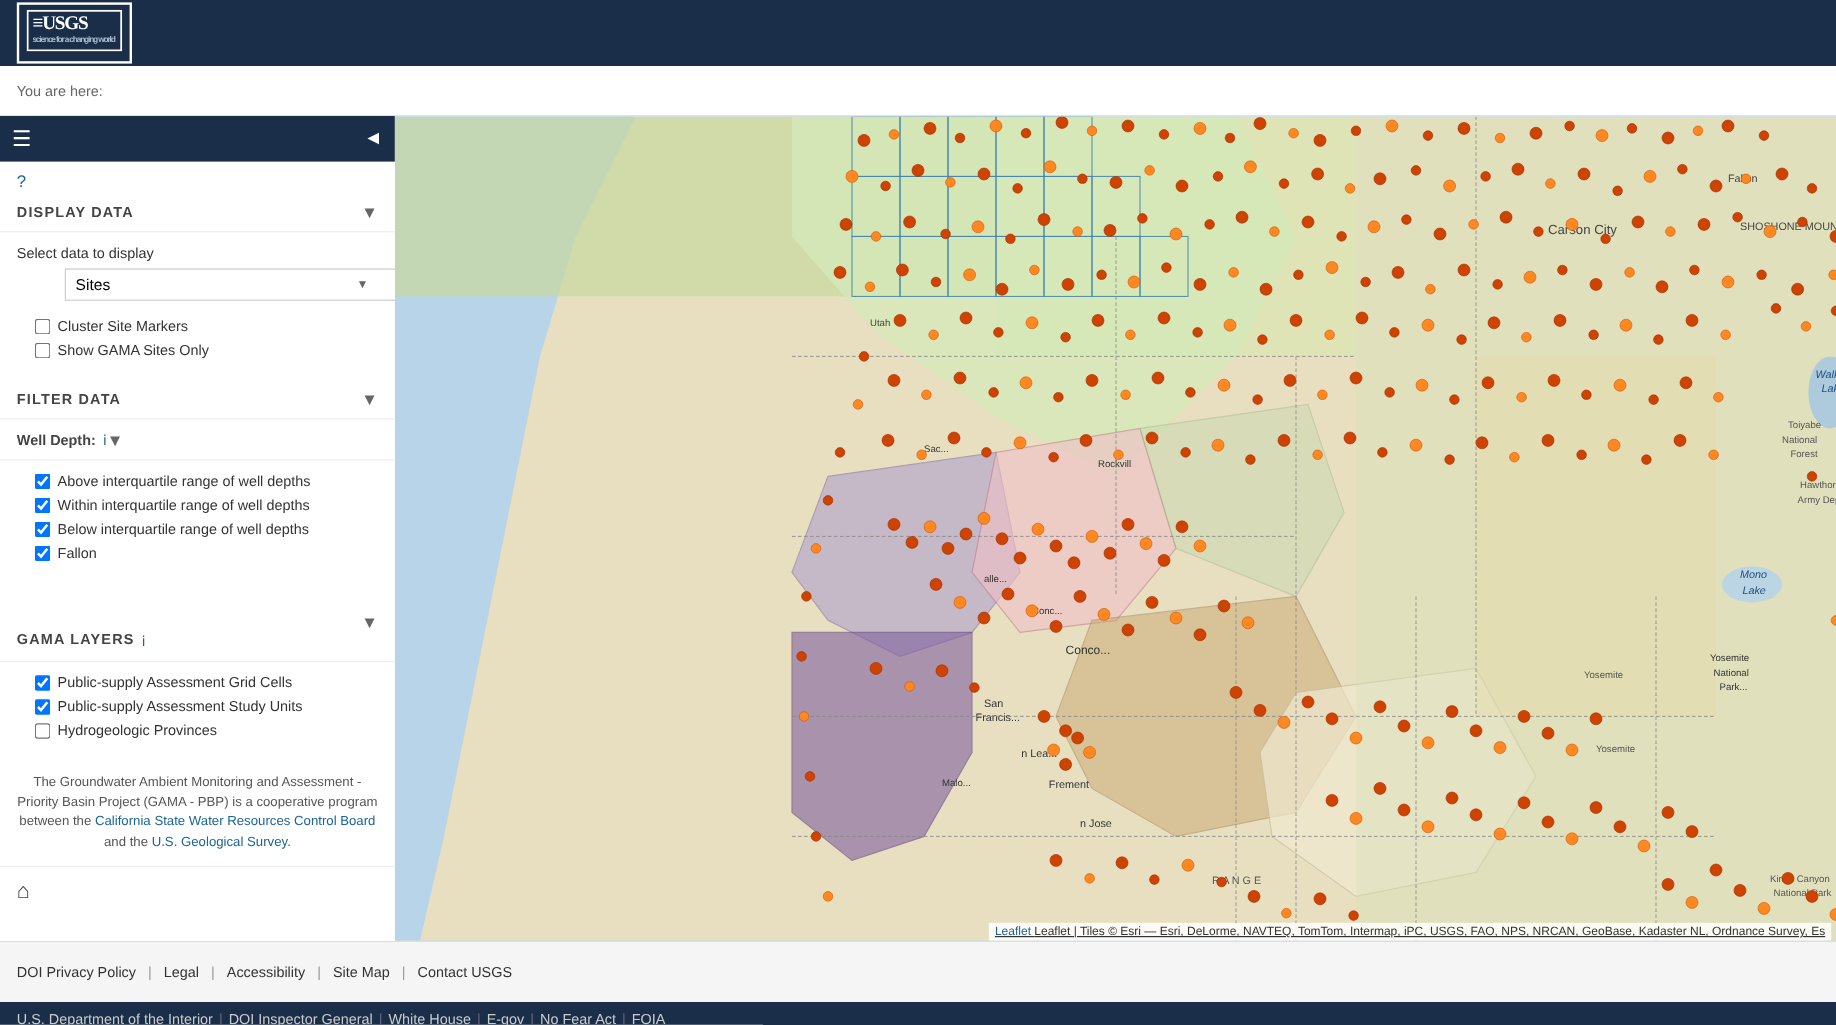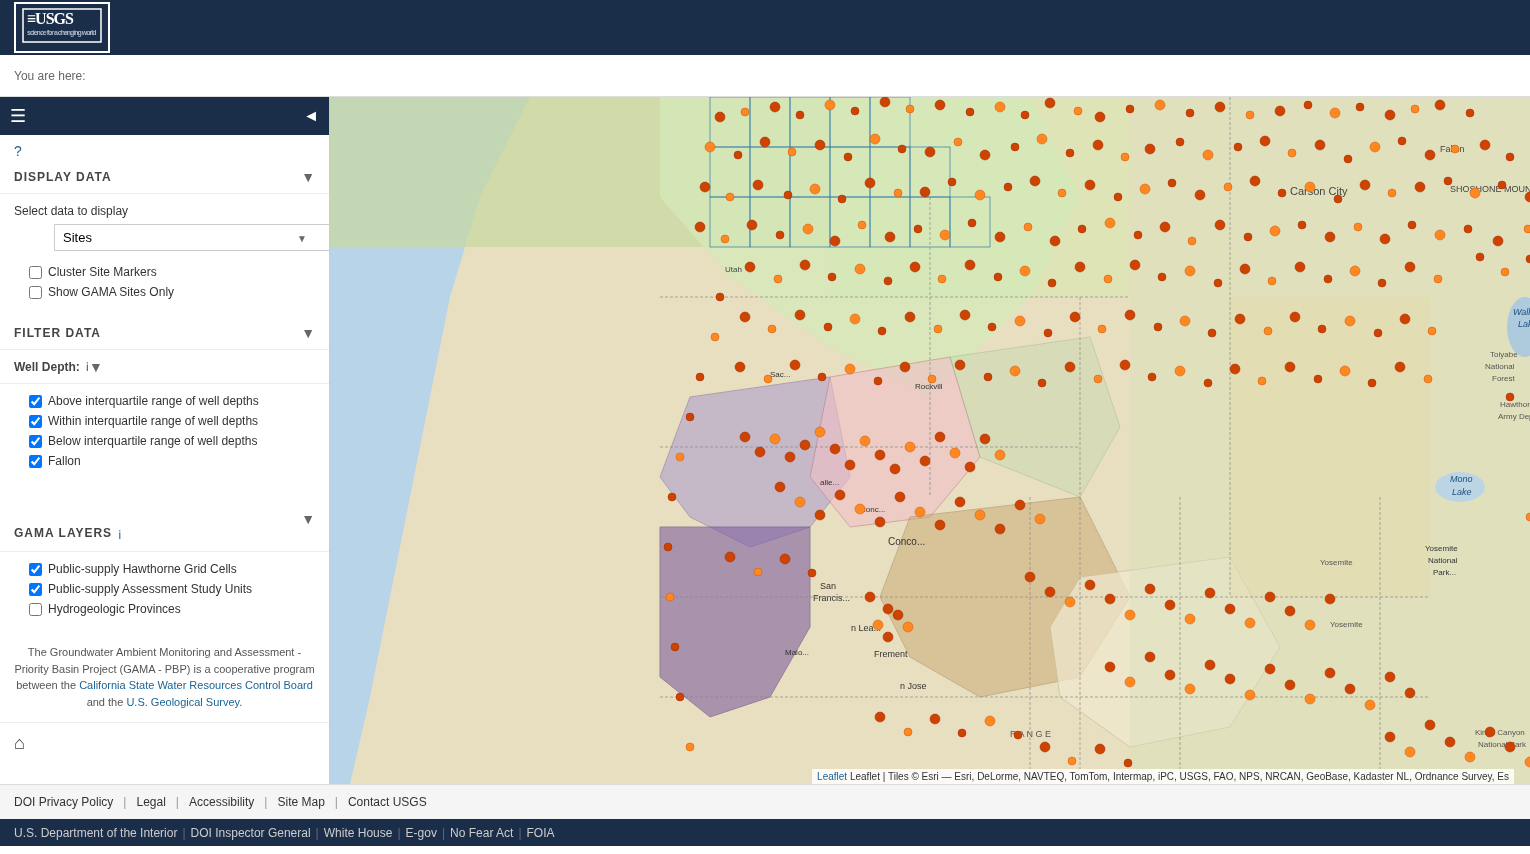--- a/index.html
+++ b/index.html
@@ -201,41 +201,42 @@
     }
     #map-svg {
       width: 100%;
       height: 100%;
     }
 
     
     #map-attribution {
       position: absolute;
       bottom: 0;
-      right: 16px;
+      right: 4px;
       background: rgba(255,255,255,0.85);
       font-size: 10px;
       color: #333;
       padding: 2px 5px;
       z-index: 10;
+      text-decoration: underline;
     }
     #map-attribution a {
       color: #1a6496;
       text-decoration: none;
     }
 
     
     #footer1 {
       background: #f5f5f5;
       border-top: 1px solid #ddd;
       padding: 8px 14px;
       display: flex;
       align-items: center;
       gap: 10px;
-      height: 35px;
+      height: 51px;
       font-size: 12px;
     }
     #footer1 a {
       color: #333;
       text-decoration: none;
     }
     #footer1 .sep {
       color: #999;
     }
 
@@ -365,21 +366,21 @@
       <div style="display:flex;align-items:flex-start;gap:6px;margin-top:32px;">
         <span class="section-title">GAMA LAYERS</span>
         <span class="help-icon" style="font-size:12px;">ℹ</span>
       </div>
       <span class="section-arrow">▼</span>
     </div>
 
     <div class="sidebar-content">
       <div class="checkbox-row">
         <input type="checkbox" id="layer1-cb" checked="" style="">
-        <label for="layer1-cb">Public-supply Hawthorne Grid Cells</label>
+        <label for="layer1-cb">Public-supply Assessment Grid Cells</label>
       </div>
       <div class="checkbox-row">
         <input type="checkbox" id="layer2-cb" checked="" style="">
         <label for="layer2-cb">Public-supply Assessment Study Units</label>
       </div>
       <div class="checkbox-row">
         <input type="checkbox" id="layer3-cb" style="">
         <label for="layer3-cb">Hydrogeologic Provinces</label>
       </div>
     </div>

